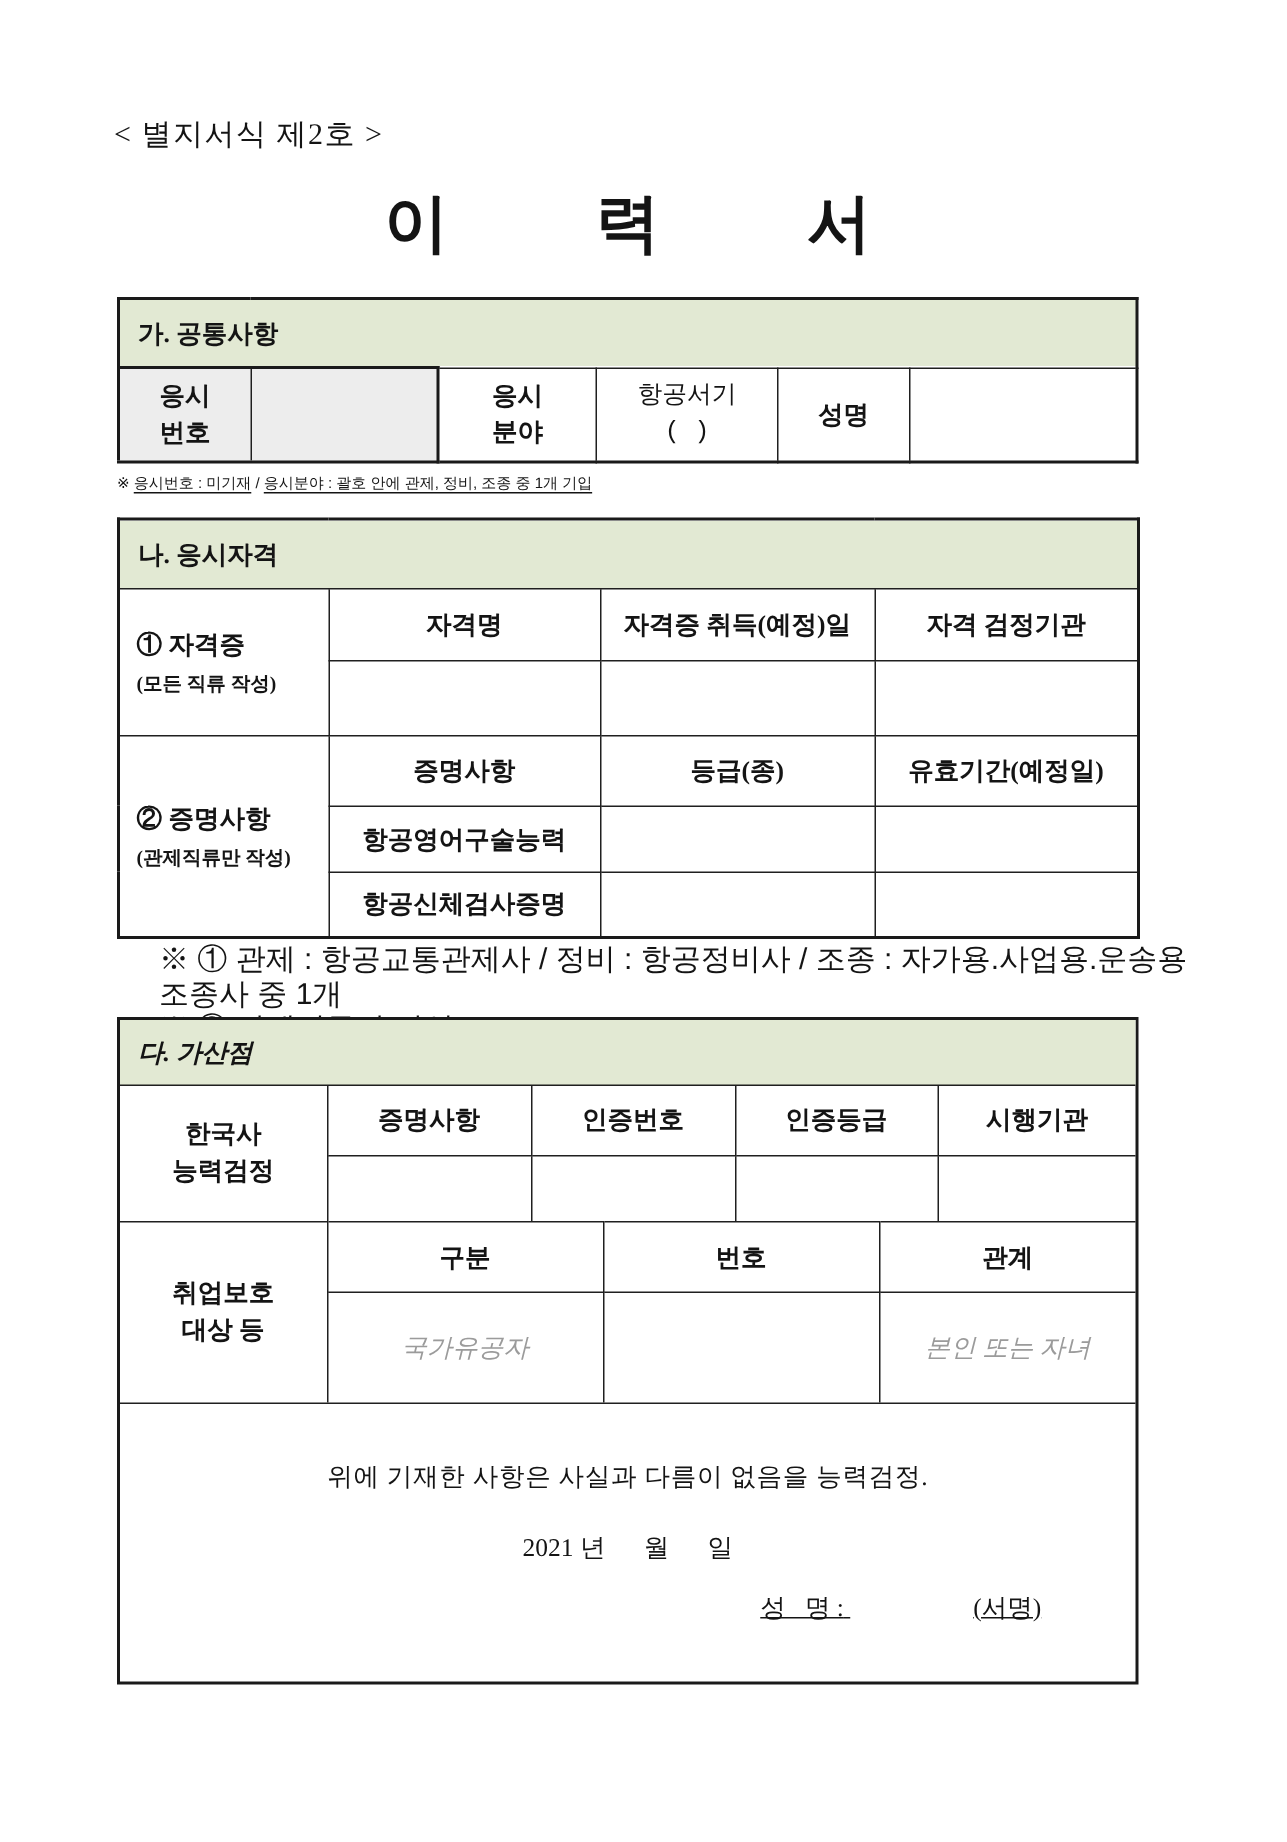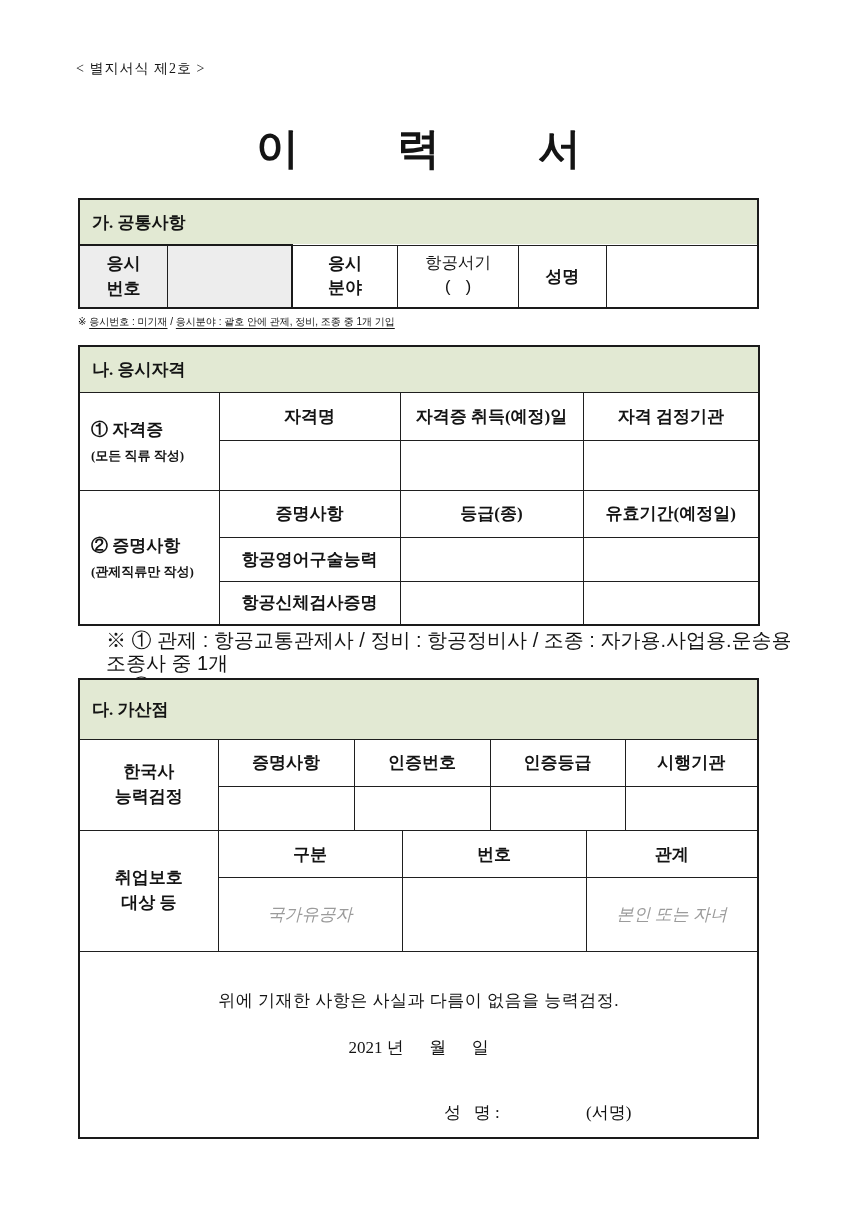--- a/index.html
+++ b/index.html
@@ -11,22 +11,22 @@
   }
   body {
     position: relative;
     font-family: "Liberation Serif", "DejaVu Serif", serif;
     color: #141414;
   }
   .abs { position: absolute; }
 
   
   #form-ref {
-    left: 76px; top: 60px;
-    font-size: 14px; letter-spacing: 1px;
+    left: 76px; top: 76px;
+    font-size: 20px; letter-spacing: 1px;
   }
   #doc-title {
     left: 78px; top: 120px; width: 681px;
     display: flex; justify-content: center; gap: 98px;
     font-size: 43px; font-weight: bold; letter-spacing: 0;
   }
 
   
   table { border-collapse: collapse; table-layout: fixed; width: 100%; }
   table.bordered { border: 2px solid #1a1a1a; }
@@ -78,40 +78,40 @@
 
   #notes-b {
     left: 78px; top: 629px; width: 700px;
     font-family: Liberation Sans, sans-serif;
     font-size: 20px; line-height: 23px; margin-left: 28px;
   }
 
   
   #sec-c { left: 78px; top: 678px; width: 681px; }
   #sec-c .wrap { border: 2px solid #1a1a1a; }
-  #sec-c .green-head { border-bottom: 1px solid #1f1f1f; display: flex; align-items: center; height: 60px; padding: 15px 12px; }
+  #sec-c .green-head { border-bottom: 1px solid #1f1f1f; display: flex; align-items: center; height: 44px; padding: 15px 12px; font-style: italic; }
   table.inner td { border: none; }
   table.inner td.bR { border-right: 1px solid #1f1f1f; }
   table.inner td.bB { border-bottom: 1px solid #1f1f1f; }
   #tbl-emp { border-top: 1px solid #1f1f1f; }
   #tbl-kh tr.h td { height: 46px; }
   #tbl-kh tr.v td { height: 44px; }
   #tbl-emp tr.h td { height: 47px; }
   #tbl-emp tr.v td { height: 73px; }
 
   
   #declaration {
     border-top: 1.5px solid #1f1f1f;
     height: 186px;
     text-align: center;
     font-size: 17px;
   }
   #decl-line1 { margin-top: 37px; letter-spacing: 0.5px; }
   #decl-line2 { margin-top: 24px; }
-  #decl-line3 { margin-top: 42px; text-align: left; padding-left: 364px; }
+  #decl-line3 { margin-top: 17px; text-align: center; padding-left: 364px; text-decoration: underline; }
   #decl-line3 .sign { margin-left: 82px; }
 </style>
 </head>
 <body>
 
 <div id="form-ref" class="abs">&lt; 별지서식 제2호 &gt;</div>
 
 <div id="doc-title" class="abs">
   <span>이</span>
   <span>력</span>

